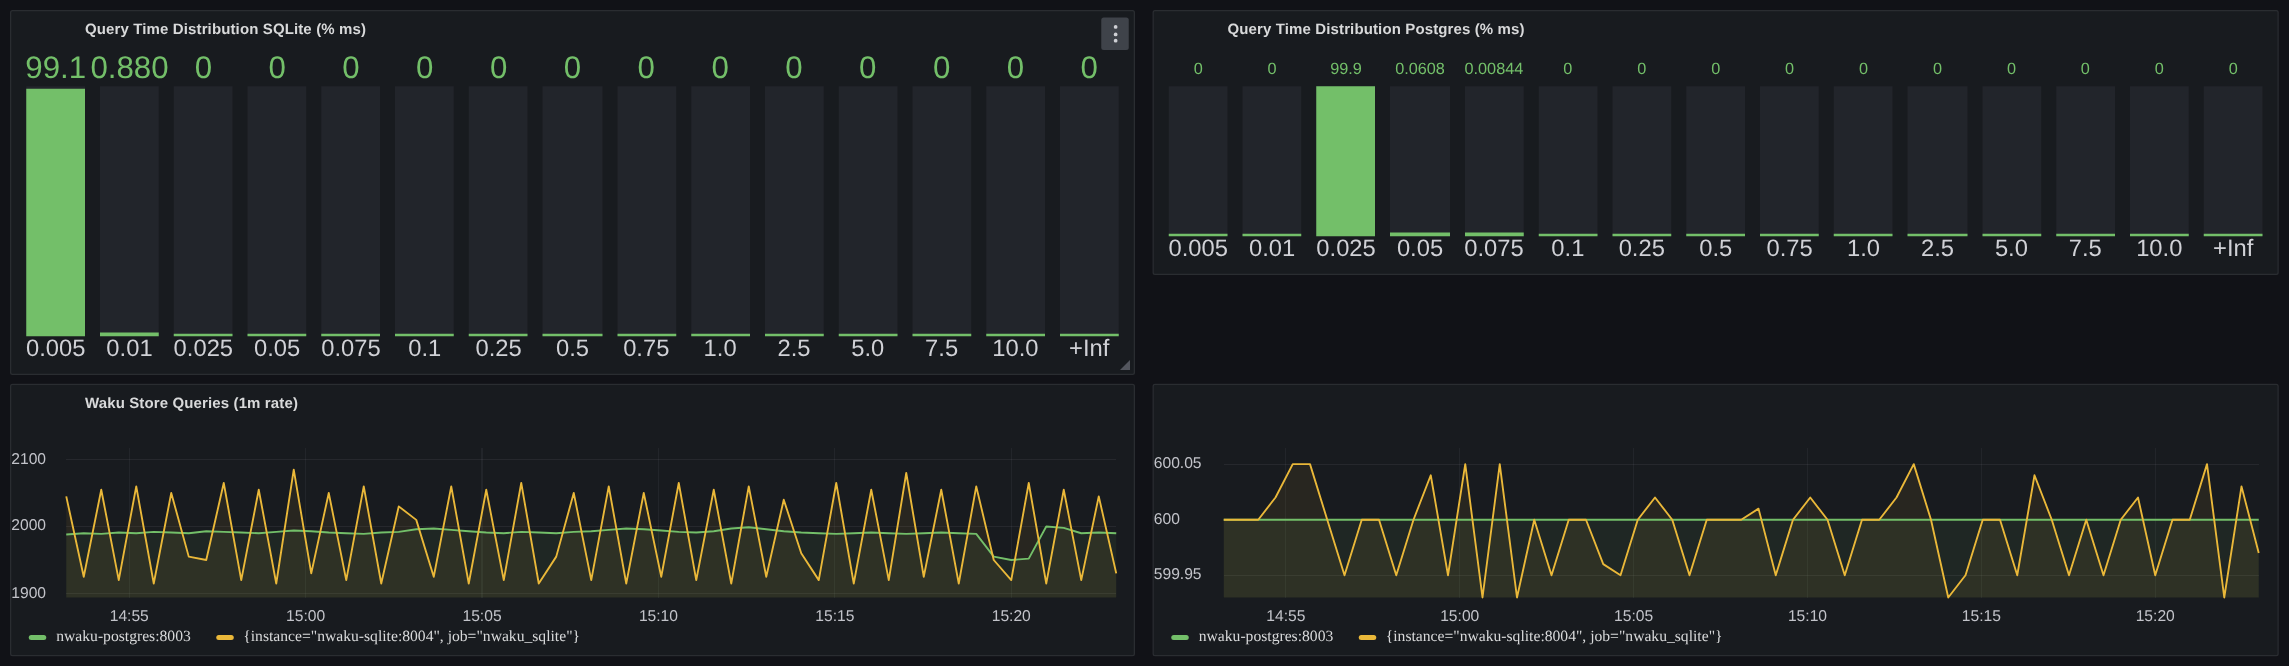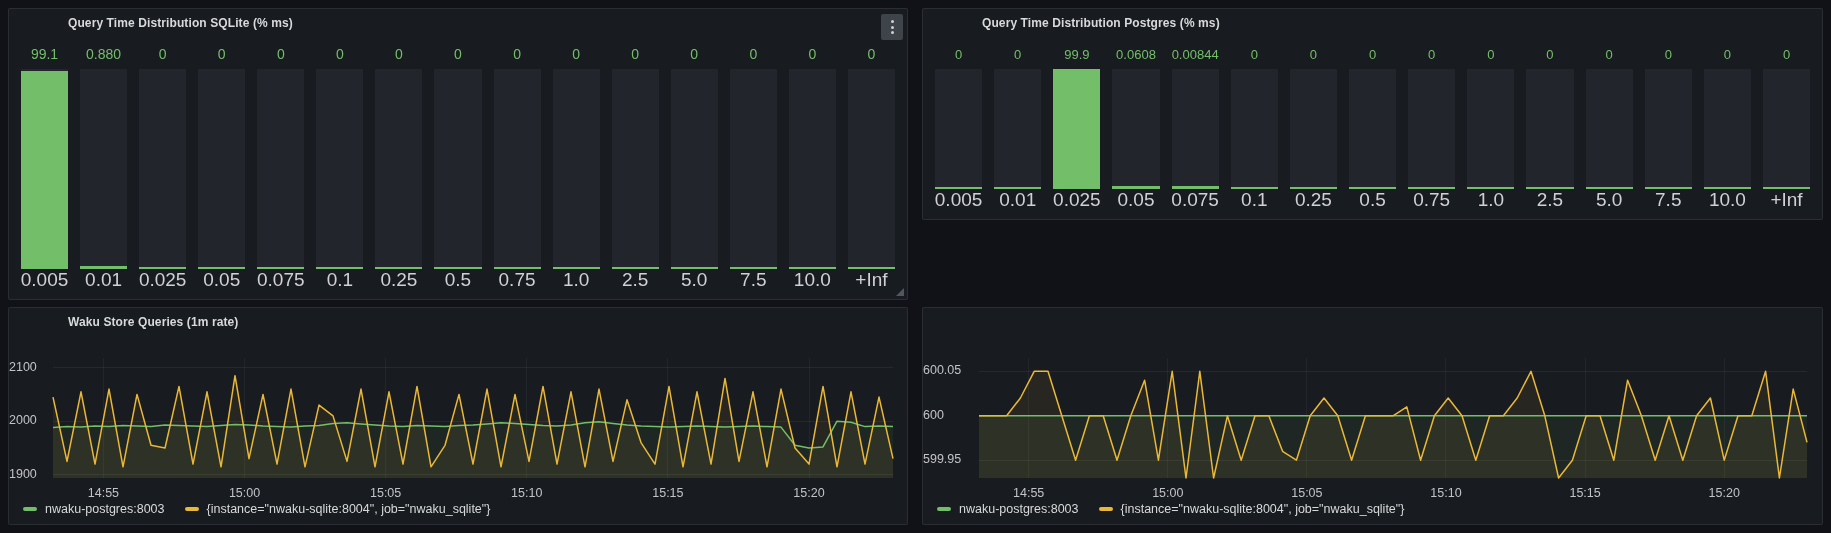--- a/index.html
+++ b/index.html
@@ -42,42 +42,42 @@
   }
 
   
   .hist {
     position: absolute; left: 12px; right: 12px; top: 32px; bottom: 8px;
     display: flex; gap: 12px; z-index: 1;
   }
   .hist-col { flex: 1 1 0; display: flex; flex-direction: column; align-items: center; min-width: 0; }
   .hist-val {
     height: 26px; display: flex; align-items: center; justify-content: center;
-    font-size: 14px; color: #73bf69; white-space: nowrap;
+    font-size: 25px; color: #73bf69; white-space: nowrap;
   }
   .small-vals .hist-val { font-size: 13px; }
   .hist-bar { position: relative; width: 100%; flex: 1 1 auto; background: #22252b; margin-top: 2px; }
   .hist-fill { position: absolute; left: 0; right: 0; bottom: 0; background: #73bf69; }
   .hist-x { height: 22px; line-height: 22px; font-size: 19px; color: #d0d1d6; white-space: nowrap; }
 
   
   .ts { position: absolute; inset: 0; z-index: 1; }
   .ts svg { position: absolute; left: 0; top: 0; }
   .ts-ylabel {
     position: absolute; font-size: 12.5px; color: #c2c3c9; white-space: nowrap;
   }
   .ts-xlabel {
     position: absolute; width: 60px; text-align: center; font-size: 12.5px; color: #c2c3c9; white-space: nowrap;
   }
   .legend {
     position: absolute; left: 14px; top: 194px; display: flex; gap: 20px; align-items: center;
   }
   .legend-item { display: flex; align-items: center; gap: 8px; cursor: pointer; }
   .legend-dash { width: 14px; height: 4px; border-radius: 2px; }
-  .legend-label { font-size: 12.5px; color: #d8d9da; white-space: nowrap; }
+  .legend-label { font-size: 12.5px; color: #d8d9da; white-space: nowrap; font-family: Liberation Serif, serif; }
 </style>
 </head>
 <body>
 
 <div class="dashboard">
 
   <section class="panel hist-panel" id="p0">
     <header class="panel-header">
       <h2 class="panel-title">Query Time Distribution SQLite (% ms)</h2>
       <button class="kebab">

